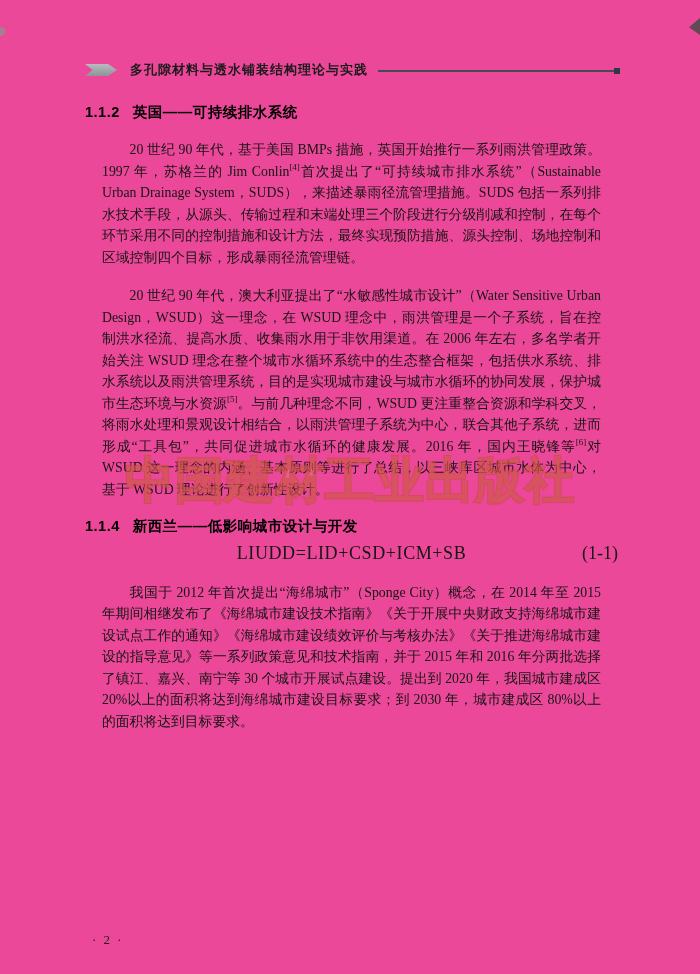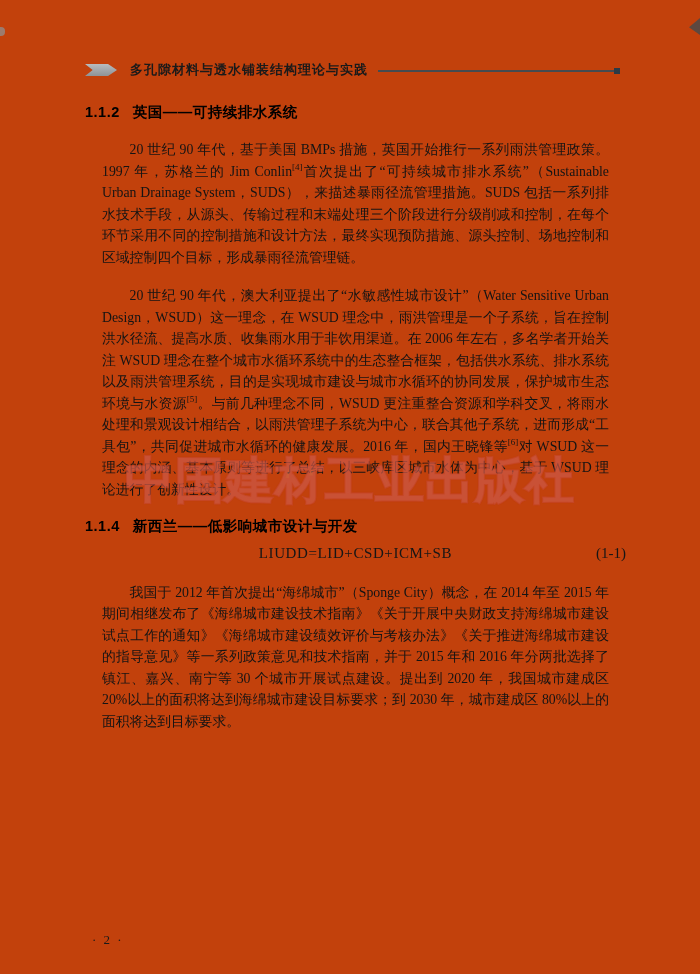--- a/index.html
+++ b/index.html
@@ -1,17 +1,17 @@
 <!DOCTYPE html>
 <html><head>
 <meta charset="utf-8">
 <style>
   html,body { margin:0; padding:0; background:#ffffff; }
   .page {
-    position:relative; width:700px; height:974px; background:#c2410c;
+    position:relative; width:700px; height:974px; background:#ec4899;
     overflow:hidden; color:#161616;
     font-family:"Liberation Serif","DejaVu Serif",serif;
   }
 
   
   .artifact { position:absolute; pointer-events:none; }
   .artifact-left { left:0; top:27px; width:5px; height:9px; background:#8f8f8f; border-radius:0 4px 4px 0; opacity:.75; }
   .artifact-right { right:0; top:18px; width:11px; height:17px; background:#4a4a4a; clip-path:polygon(100% 0,100% 100%,0 55%); opacity:.85; }
 
   
@@ -23,36 +23,36 @@
   }
   .hdr-title {
     font-family:"Liberation Sans","DejaVu Sans",sans-serif;
     font-weight:700; font-size:13px; letter-spacing:1px; color:#1a1a1a;
     margin:0 10px 0 13px; white-space:nowrap;
   }
   .hdr-rule { flex:1; height:2px; background:#454b50; position:relative; margin-top:1px; }
   .hdr-square { position:absolute; right:0; top:-2px; width:6px; height:6px; background:#2c3a46; }
 
   
-  .content { position:absolute; left:85px; right:74px; top:94px; }
+  .content { position:absolute; left:85px; right:82px; top:94px; }
 
   .sec-heading {
     font-family:"Liberation Sans","DejaVu Sans",sans-serif;
     font-weight:700; font-size:14.5px; color:#000;
     margin:9px 0 7px; letter-spacing:0.5px; line-height:19px;
   }
   .sec-no { margin-right:0.9em; }
 
   .para {
     font-size:13.8px; line-height:21.5px; text-align:justify;
     text-indent:2em; margin:17px; color:#141414;
   }
   sup.ref { font-size:9px; line-height:0; vertical-align:super; }
 
-  .formula-row { position:relative; font-size:15px; line-height:21.5px; text-align:center; }
+  .formula-row { position:relative; font-size:18px; line-height:21.5px; text-align:center; }
   .formula { letter-spacing:0.6px; }
   .eq-no { position:absolute; right:0; top:0; }
 
   .def-block { font-size:13.8px; line-height:21.5px; }
   .def-line.l1 .def-text { margin-left:0.55em; }
   .def-line.l2 { padding-left:3.65em; }
   .def-line.l3 { padding-left:4.55em; }
 
   
   .watermark {

